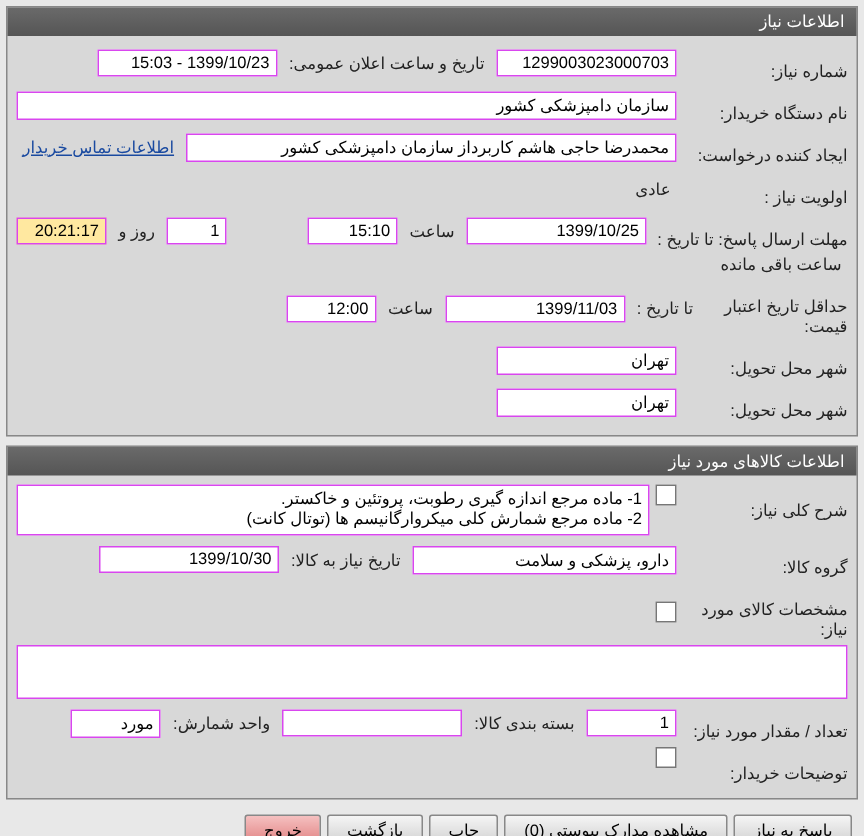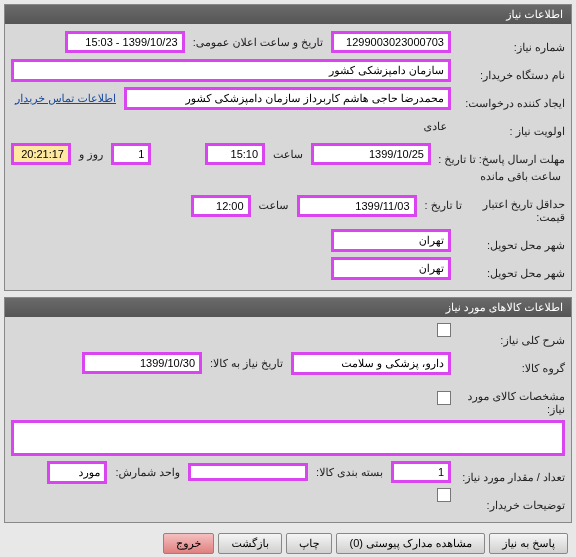--- a/index.html
+++ b/index.html
@@ -3,21 +3,21 @@
 <meta charset="utf-8">
 <style>
 * { box-sizing: border-box; margin: 0; padding: 0; font-family: Tahoma, Arial, sans-serif; font-size: 11px; }
 body { background: #e8e8e8; padding: 4px; direction: rtl; }
 .panel { border: 1px solid #888; margin-bottom: 6px; background: #d8d8d8; }
 .panel-header { background: linear-gradient(#6a6a6a,#555); color: #fff; padding: 3px 8px; font-weight: normal; }
 .panel-body { padding: 6px; }
 .row { display: flex; align-items: center; margin-bottom: 4px; gap: 4px; flex-wrap: wrap; }
 .lbl { width: 110px; text-align: right; color: #222; margin-top: 11px; }
 .lbl-sm { width: auto; text-align: right; color: #222; padding: 0 4px; }
-.fld { background: #fff; border: 3px solid #d946ef; padding: 2px 4px; min-height: 18px; flex: 0 0 auto; }
+.fld { background: #fff; border: 1px solid #d946ef; padding: 2px 4px; min-height: 18px; flex: 0 0 auto; }
 .w-lg { width: 260px; flex: 1; }
 .w-md { width: 120px; }
 .w-sm { width: 60px; }
 .w-xs { width: 40px; }
 .txt { color: #222; padding: 2px 4px; }
 .icon-sq { width: 14px; height: 14px; background: #fff; border: 1px solid #777; display:inline-block; cursor:pointer; }
 textarea.fld { resize: none; height: 36px; width: 100%; }
 .btn-row { display: flex; gap: 4px; padding: 4px; justify-content: flex-start; }
 .btn { background: linear-gradient(#f5f5f5,#d0d0d0); border: 1px solid #888; padding: 3px 12px; cursor: pointer; border-radius: 2px; }
 .btn-red { background: linear-gradient(#f5c0c0,#e08080); }
@@ -86,25 +86,27 @@
   </div>
 </div>
 
 <div class="panel">
   <div class="panel-header">اطلاعات کالاهای مورد نیاز</div>
   <div class="panel-body">
 
     <div class="row" style="align-items:flex-start">
       <span class="lbl">شرح کلی نیاز:</span>
       <span class="icon-sq"></span>
+      <div class="fld" style="flex:1;white-space:pre-line;min-height:34px">1- ماده مرجع اندازه گیری رطوبت، پروتئین و خاکستر.
+2- ماده مرجع شمارش کلی میکروارگانیسم ها (توتال کانت)</div>
     </div>
 
     <div class="row">
       <span class="lbl">گروه کالا:</span>
-      <span class="fld" style="width:160px">دارو، پزشکی و سلامت</span>
+      <span class="fld" style="width:176px">دارو، پزشکی و سلامت</span>
       <span class="lbl-sm">تاریخ نیاز به کالا:</span>
       <span class="fld w-md">1399/10/30</span>
     </div>
 
     <div class="row" style="align-items:center">
       <span class="lbl">مشخصات کالای مورد نیاز:</span>
       <span class="icon-sq"></span>
       <textarea class="fld" style=""></textarea>
     </div>
 

